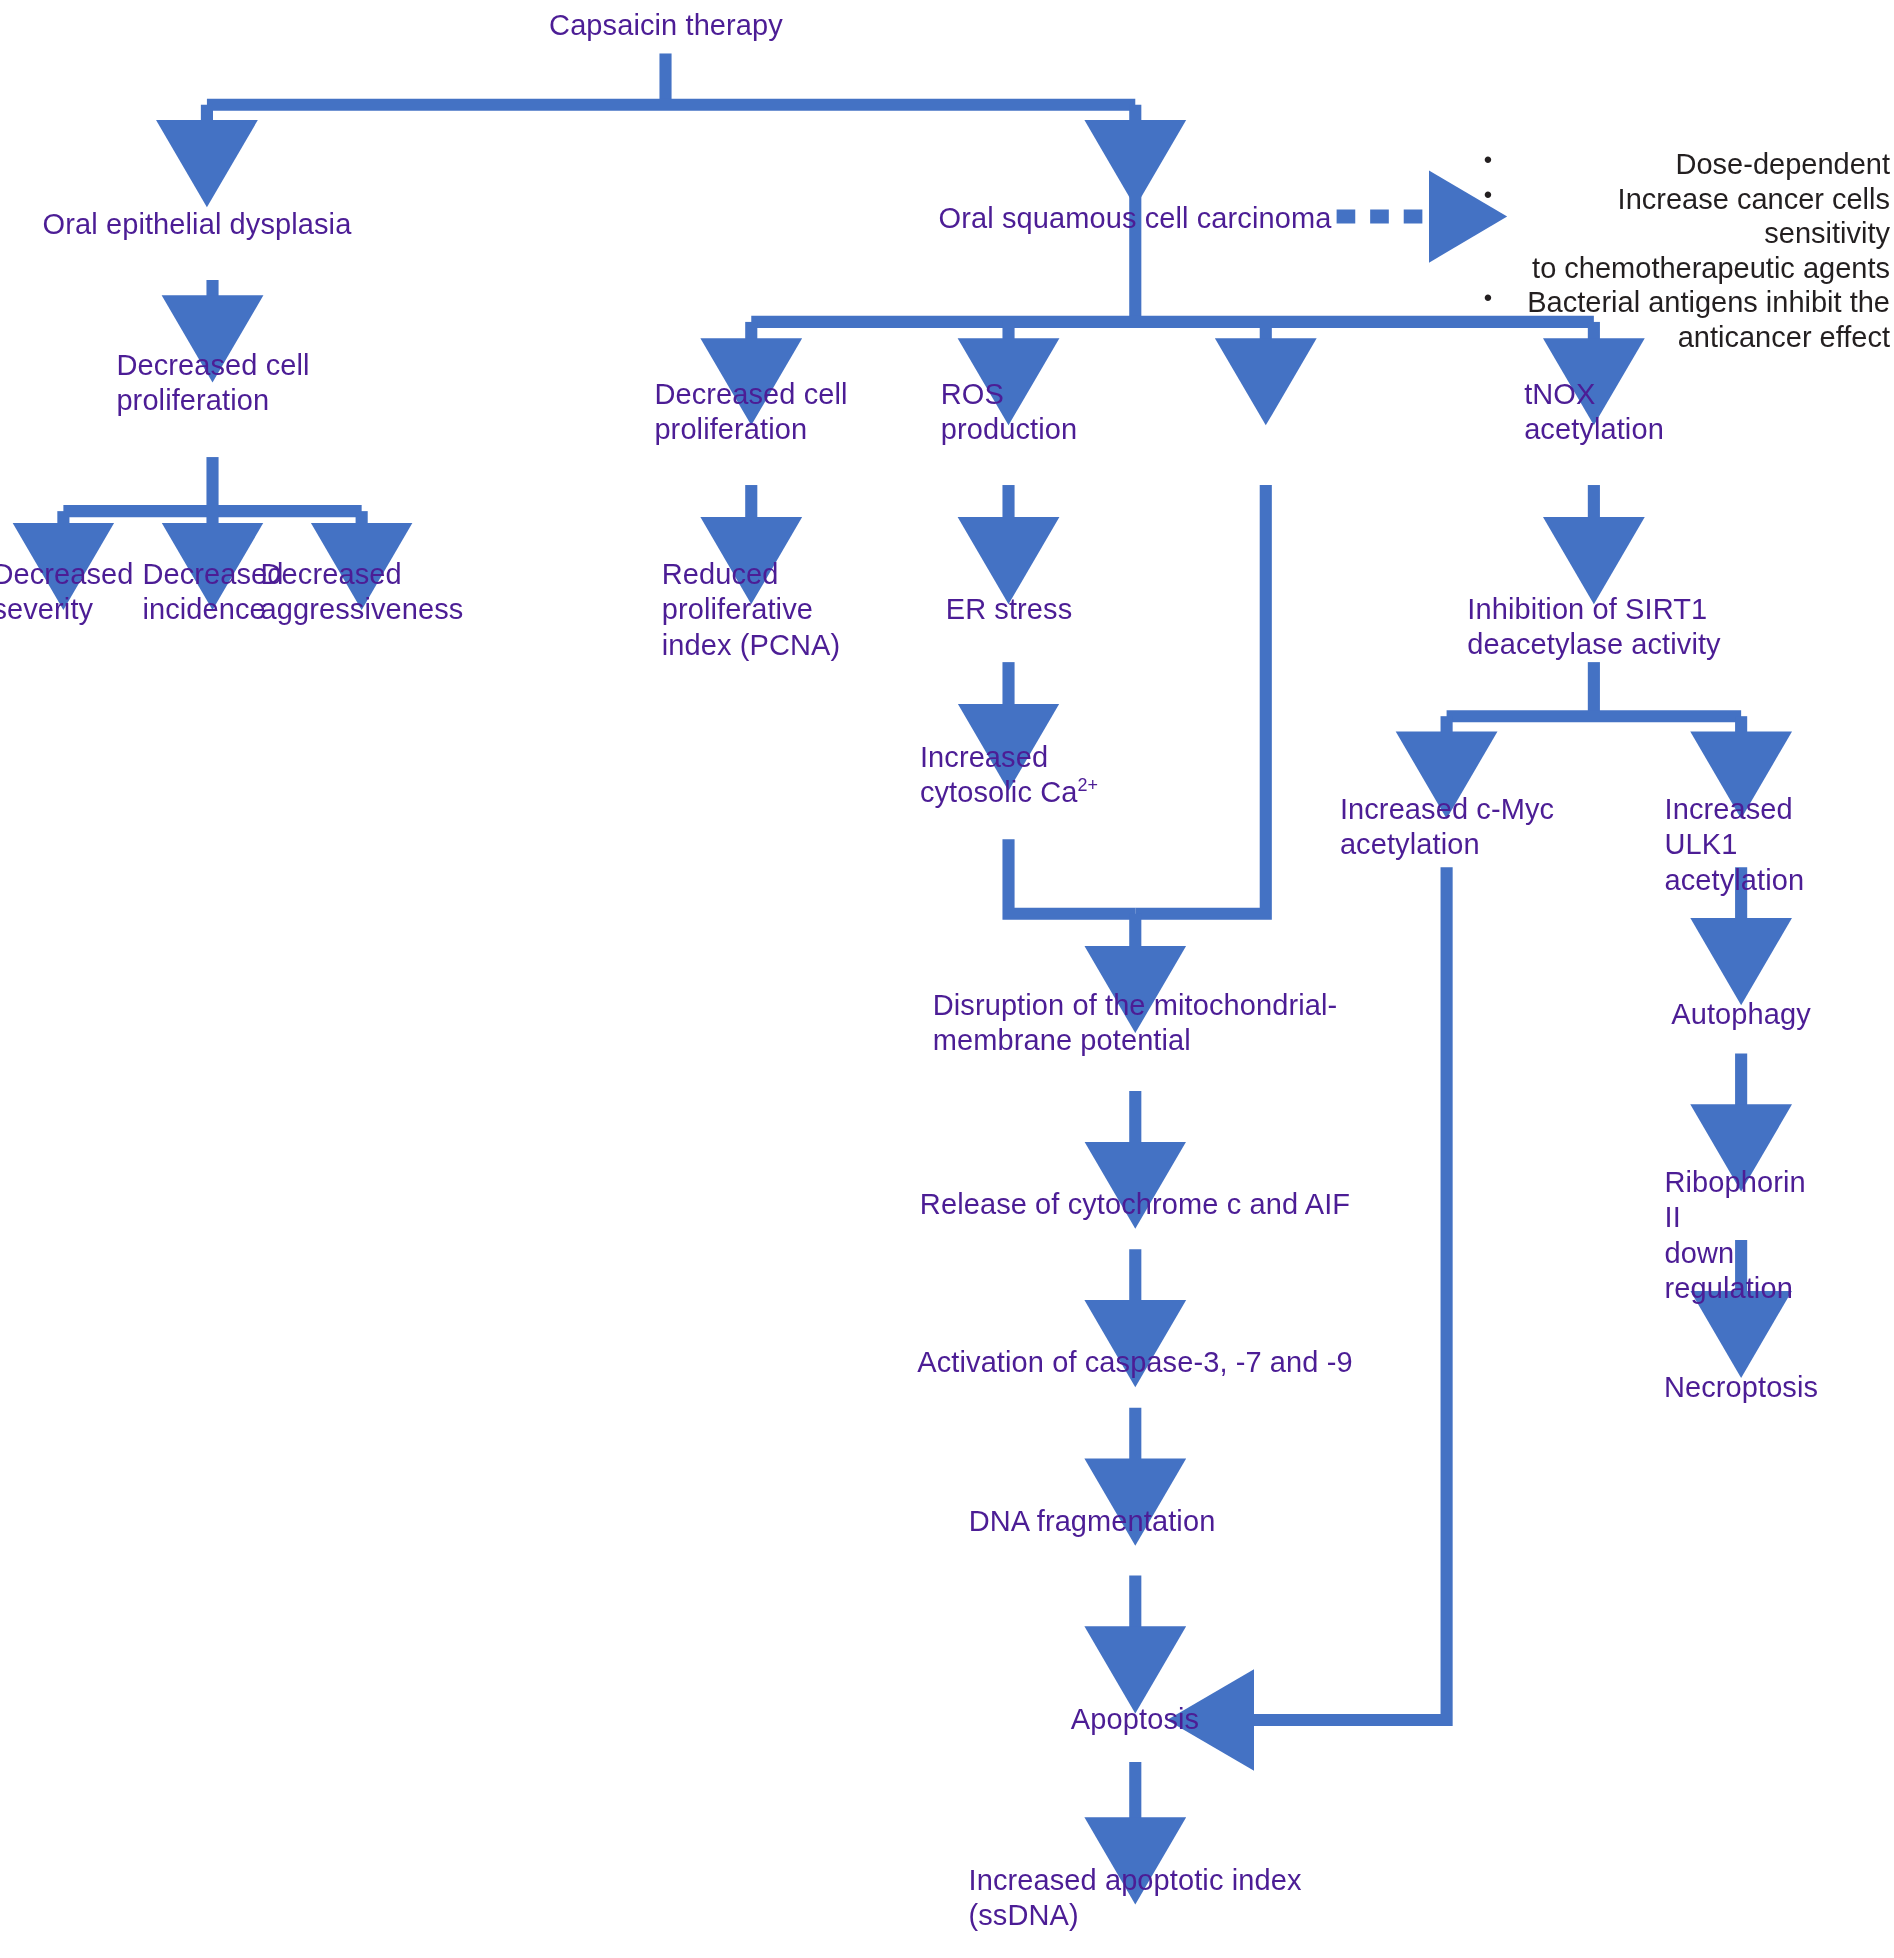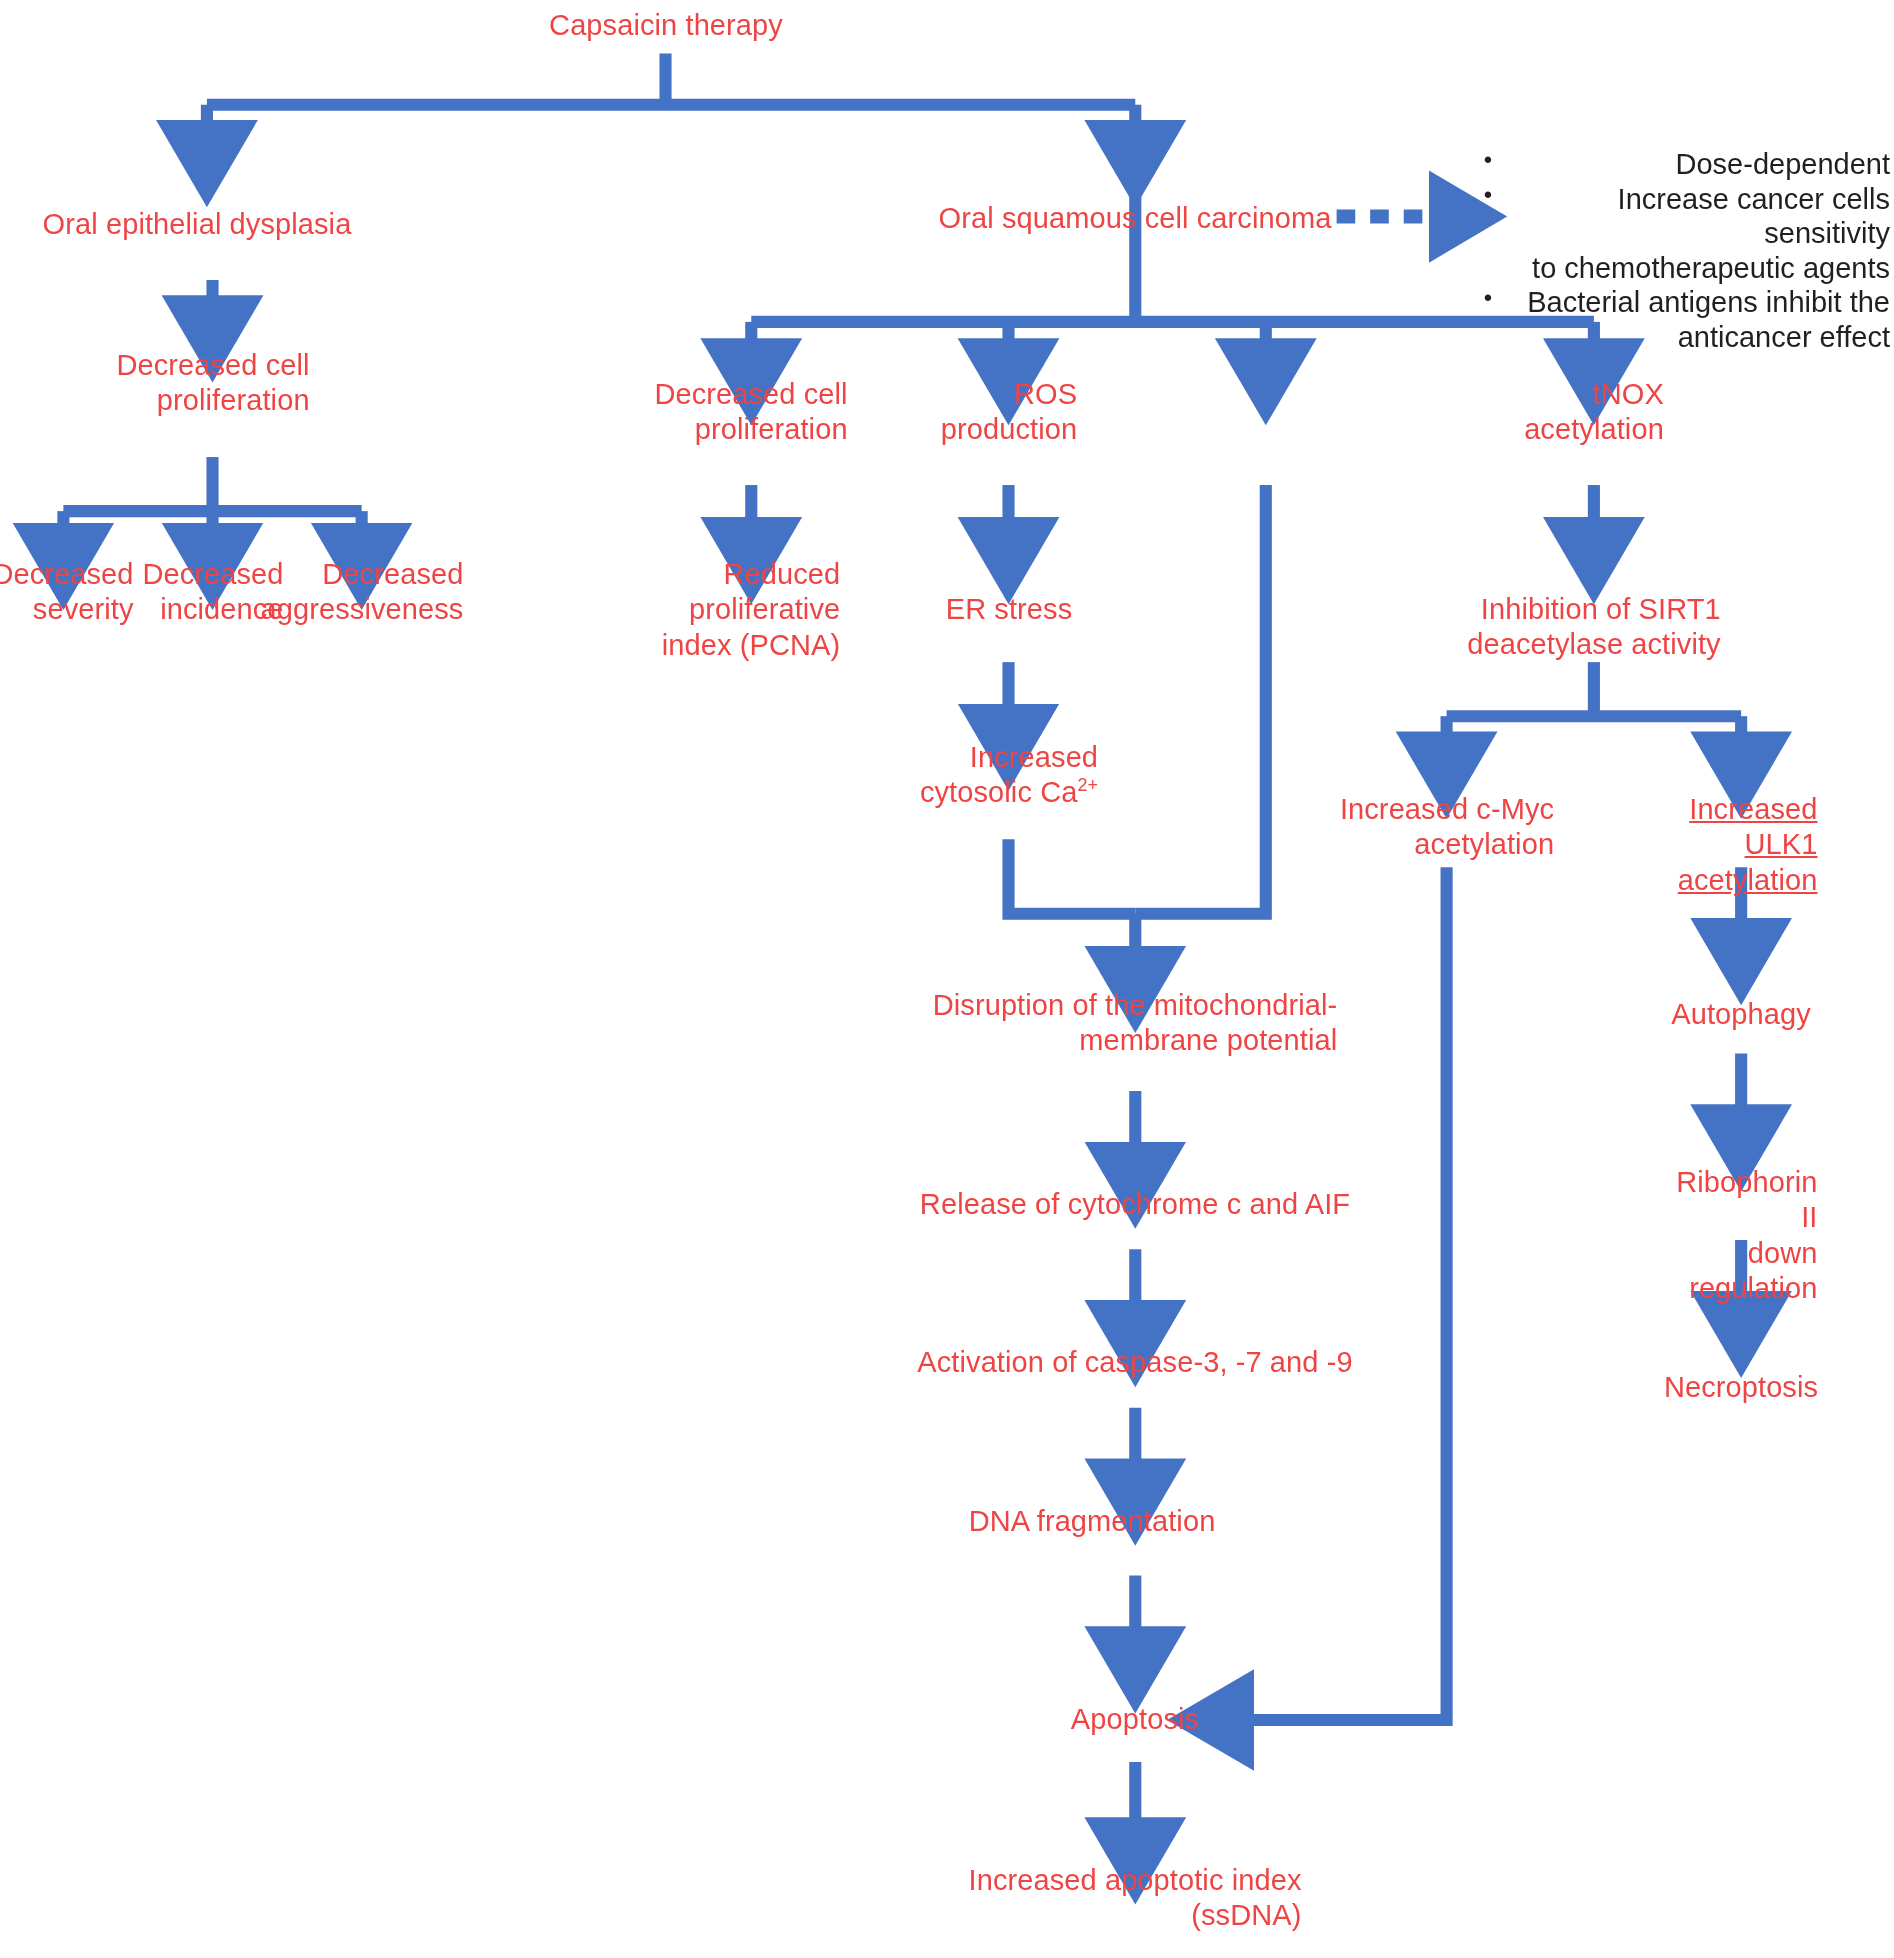--- a/index.html
+++ b/index.html
@@ -17,24 +17,24 @@
   }
   #edges {
     position: absolute;
     left: 0;
     top: 0;
     width: 1894px;
     height: 1959px;
   }
   .node {
     position: absolute;
-    color: #ef4444;
+    color: #4c1d95;
     font-size: 29px;
     line-height: 1.22;
-    text-align: right;
+    text-align: left;
     transform: translate(-50%, 0);
     white-space: pre-line;
     letter-spacing: 0.1px;
   }
   .bullets {
     position: absolute;
     color: #231f20;
     font-size: 29px;
     line-height: 1.19;
     text-align: right;
@@ -183,21 +183,21 @@
 
   <div class="node" style="left:1594px; top:377px;">tNOX
 acetylation</div>
 
   <div class="node" style="left:1594px; top:592px;">Inhibition of SIRT1
 deacetylase activity</div>
 
   <div class="node" style="left:1447px; top:792px;">Increased c-Myc
 acetylation</div>
 
-  <div class="node" style="left:1741px; top:792px;text-decoration:underline;">Increased ULK1
+  <div class="node" style="left:1741px; top:792px;">Increased ULK1
 acetylation</div>
 
   <div class="node" style="left:1741px; top:997px;">Autophagy</div>
 
   <div class="node" style="left:1741px; top:1165px;">Ribophorin II
 down regulation</div>
 
   <div class="node" style="left:1741px; top:1370px;">Necroptosis</div>
 
   <div class="node" style="left:1135px; top:1187px;">Release of cytochrome c and AIF</div>

